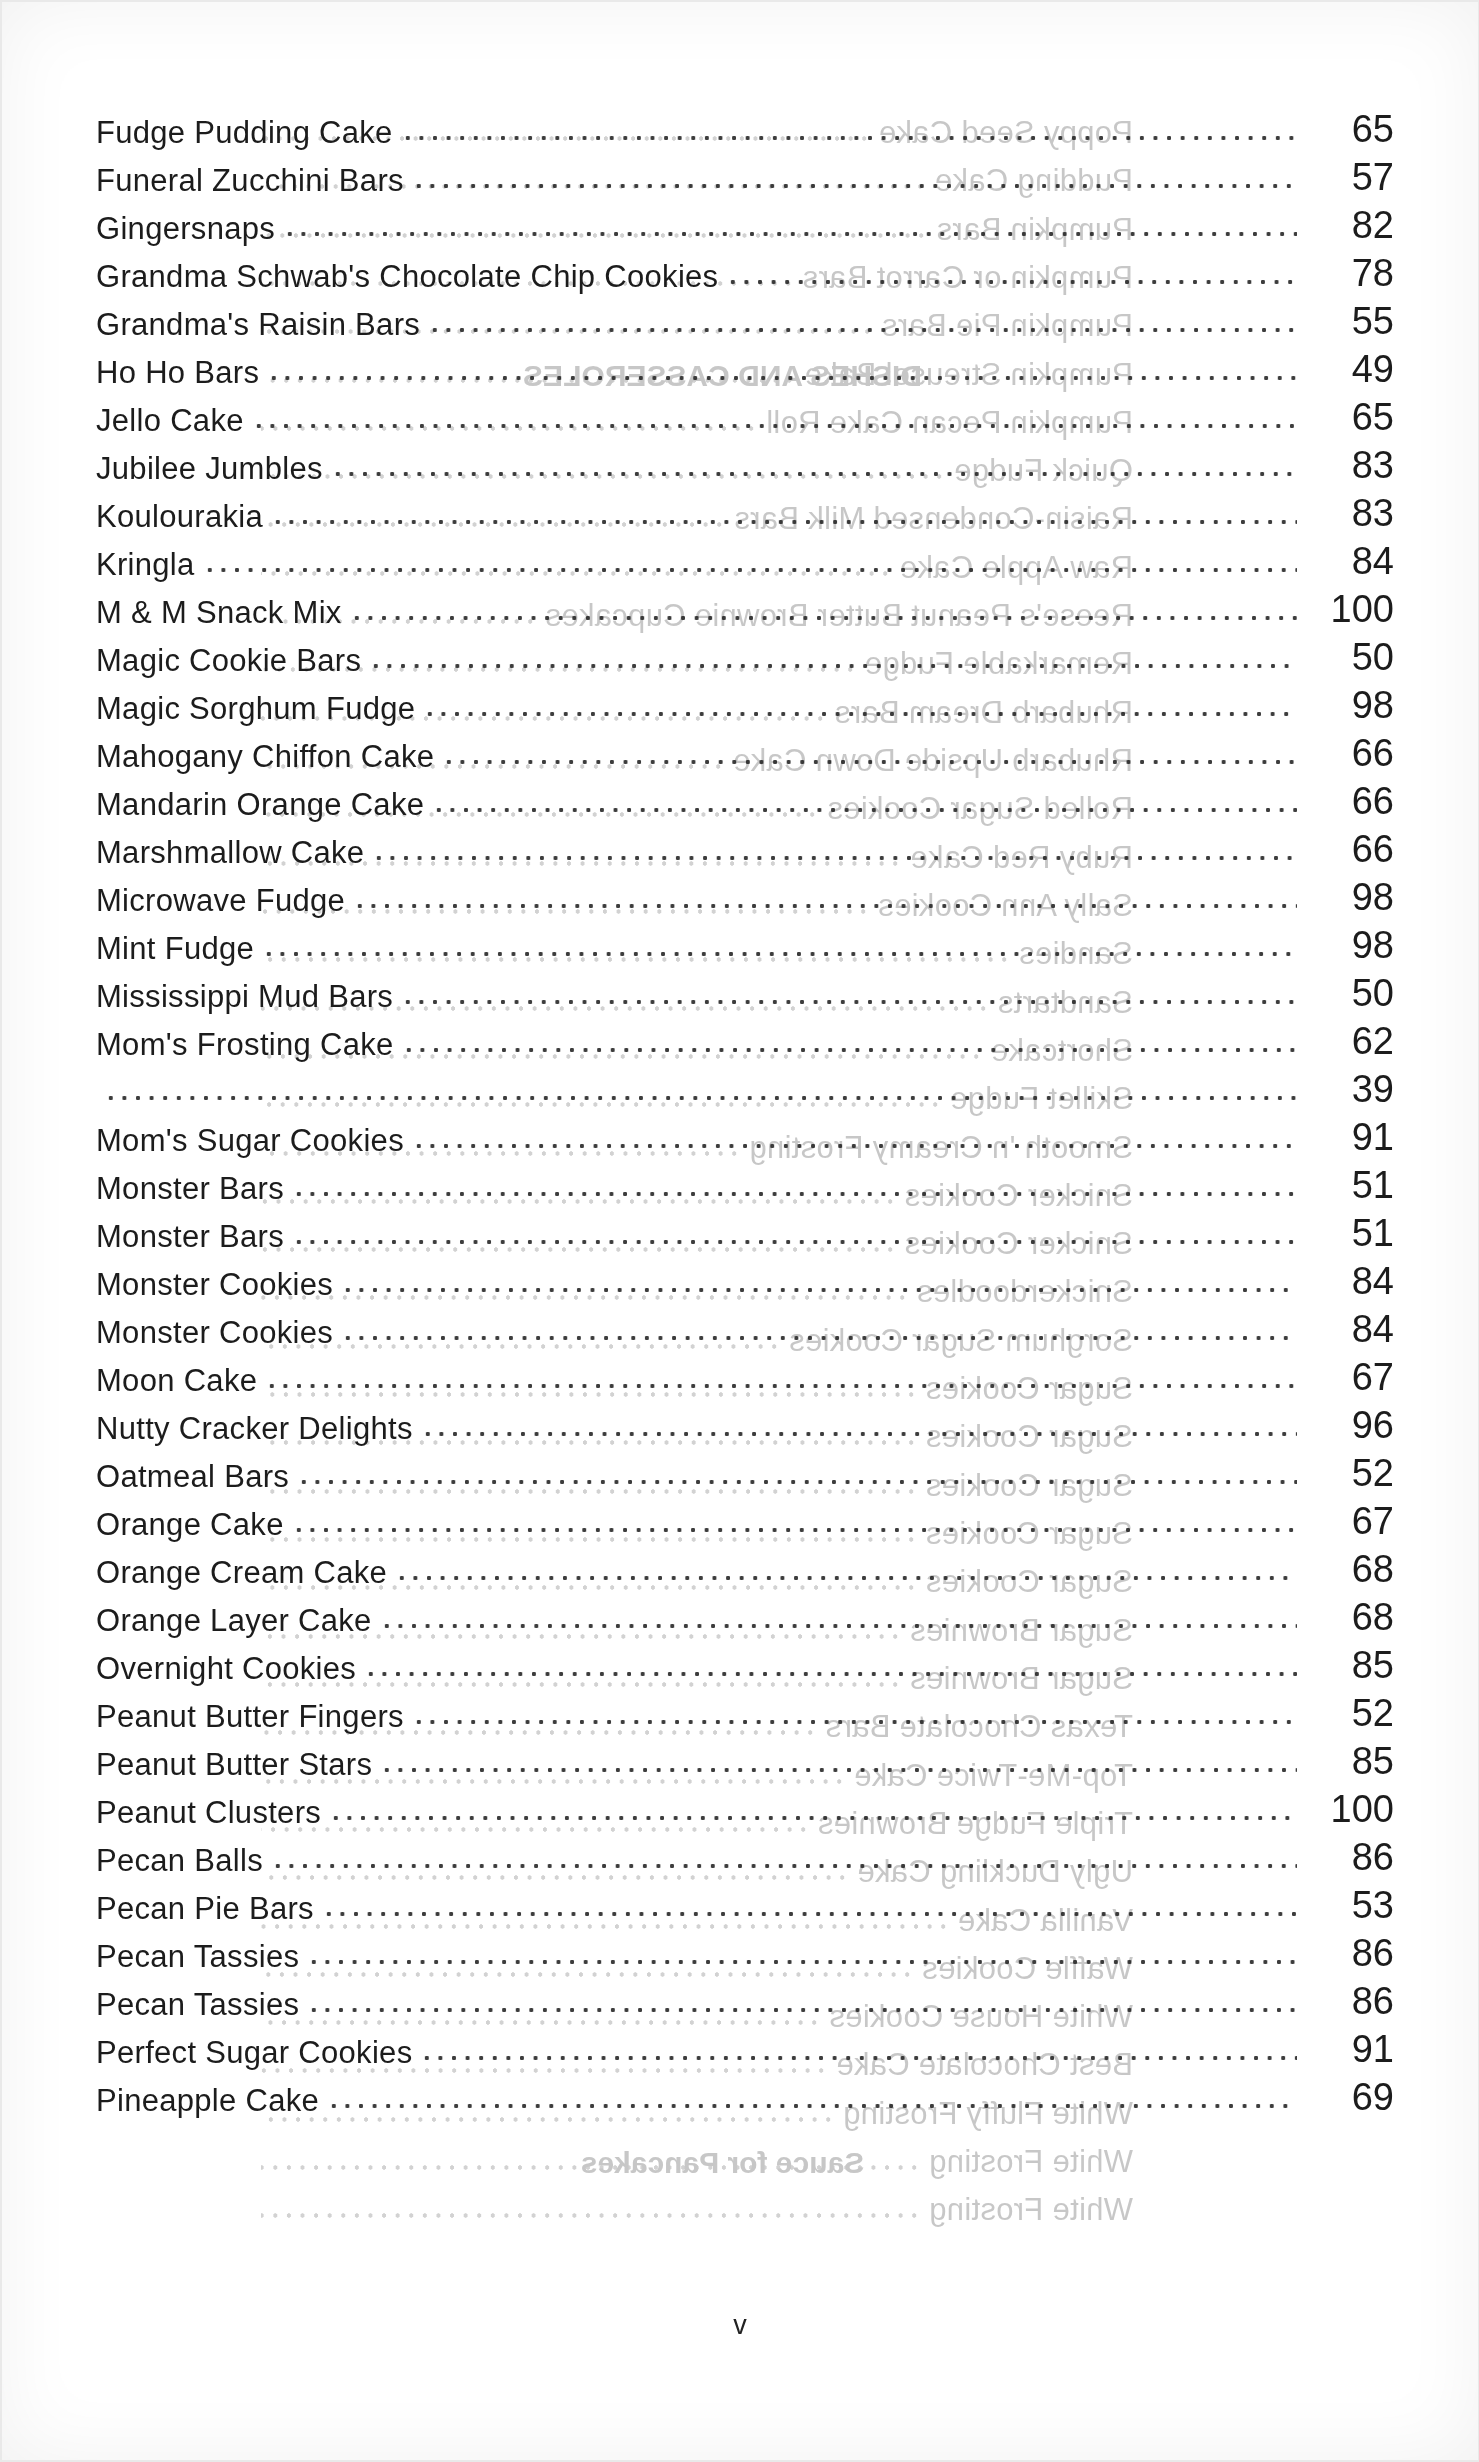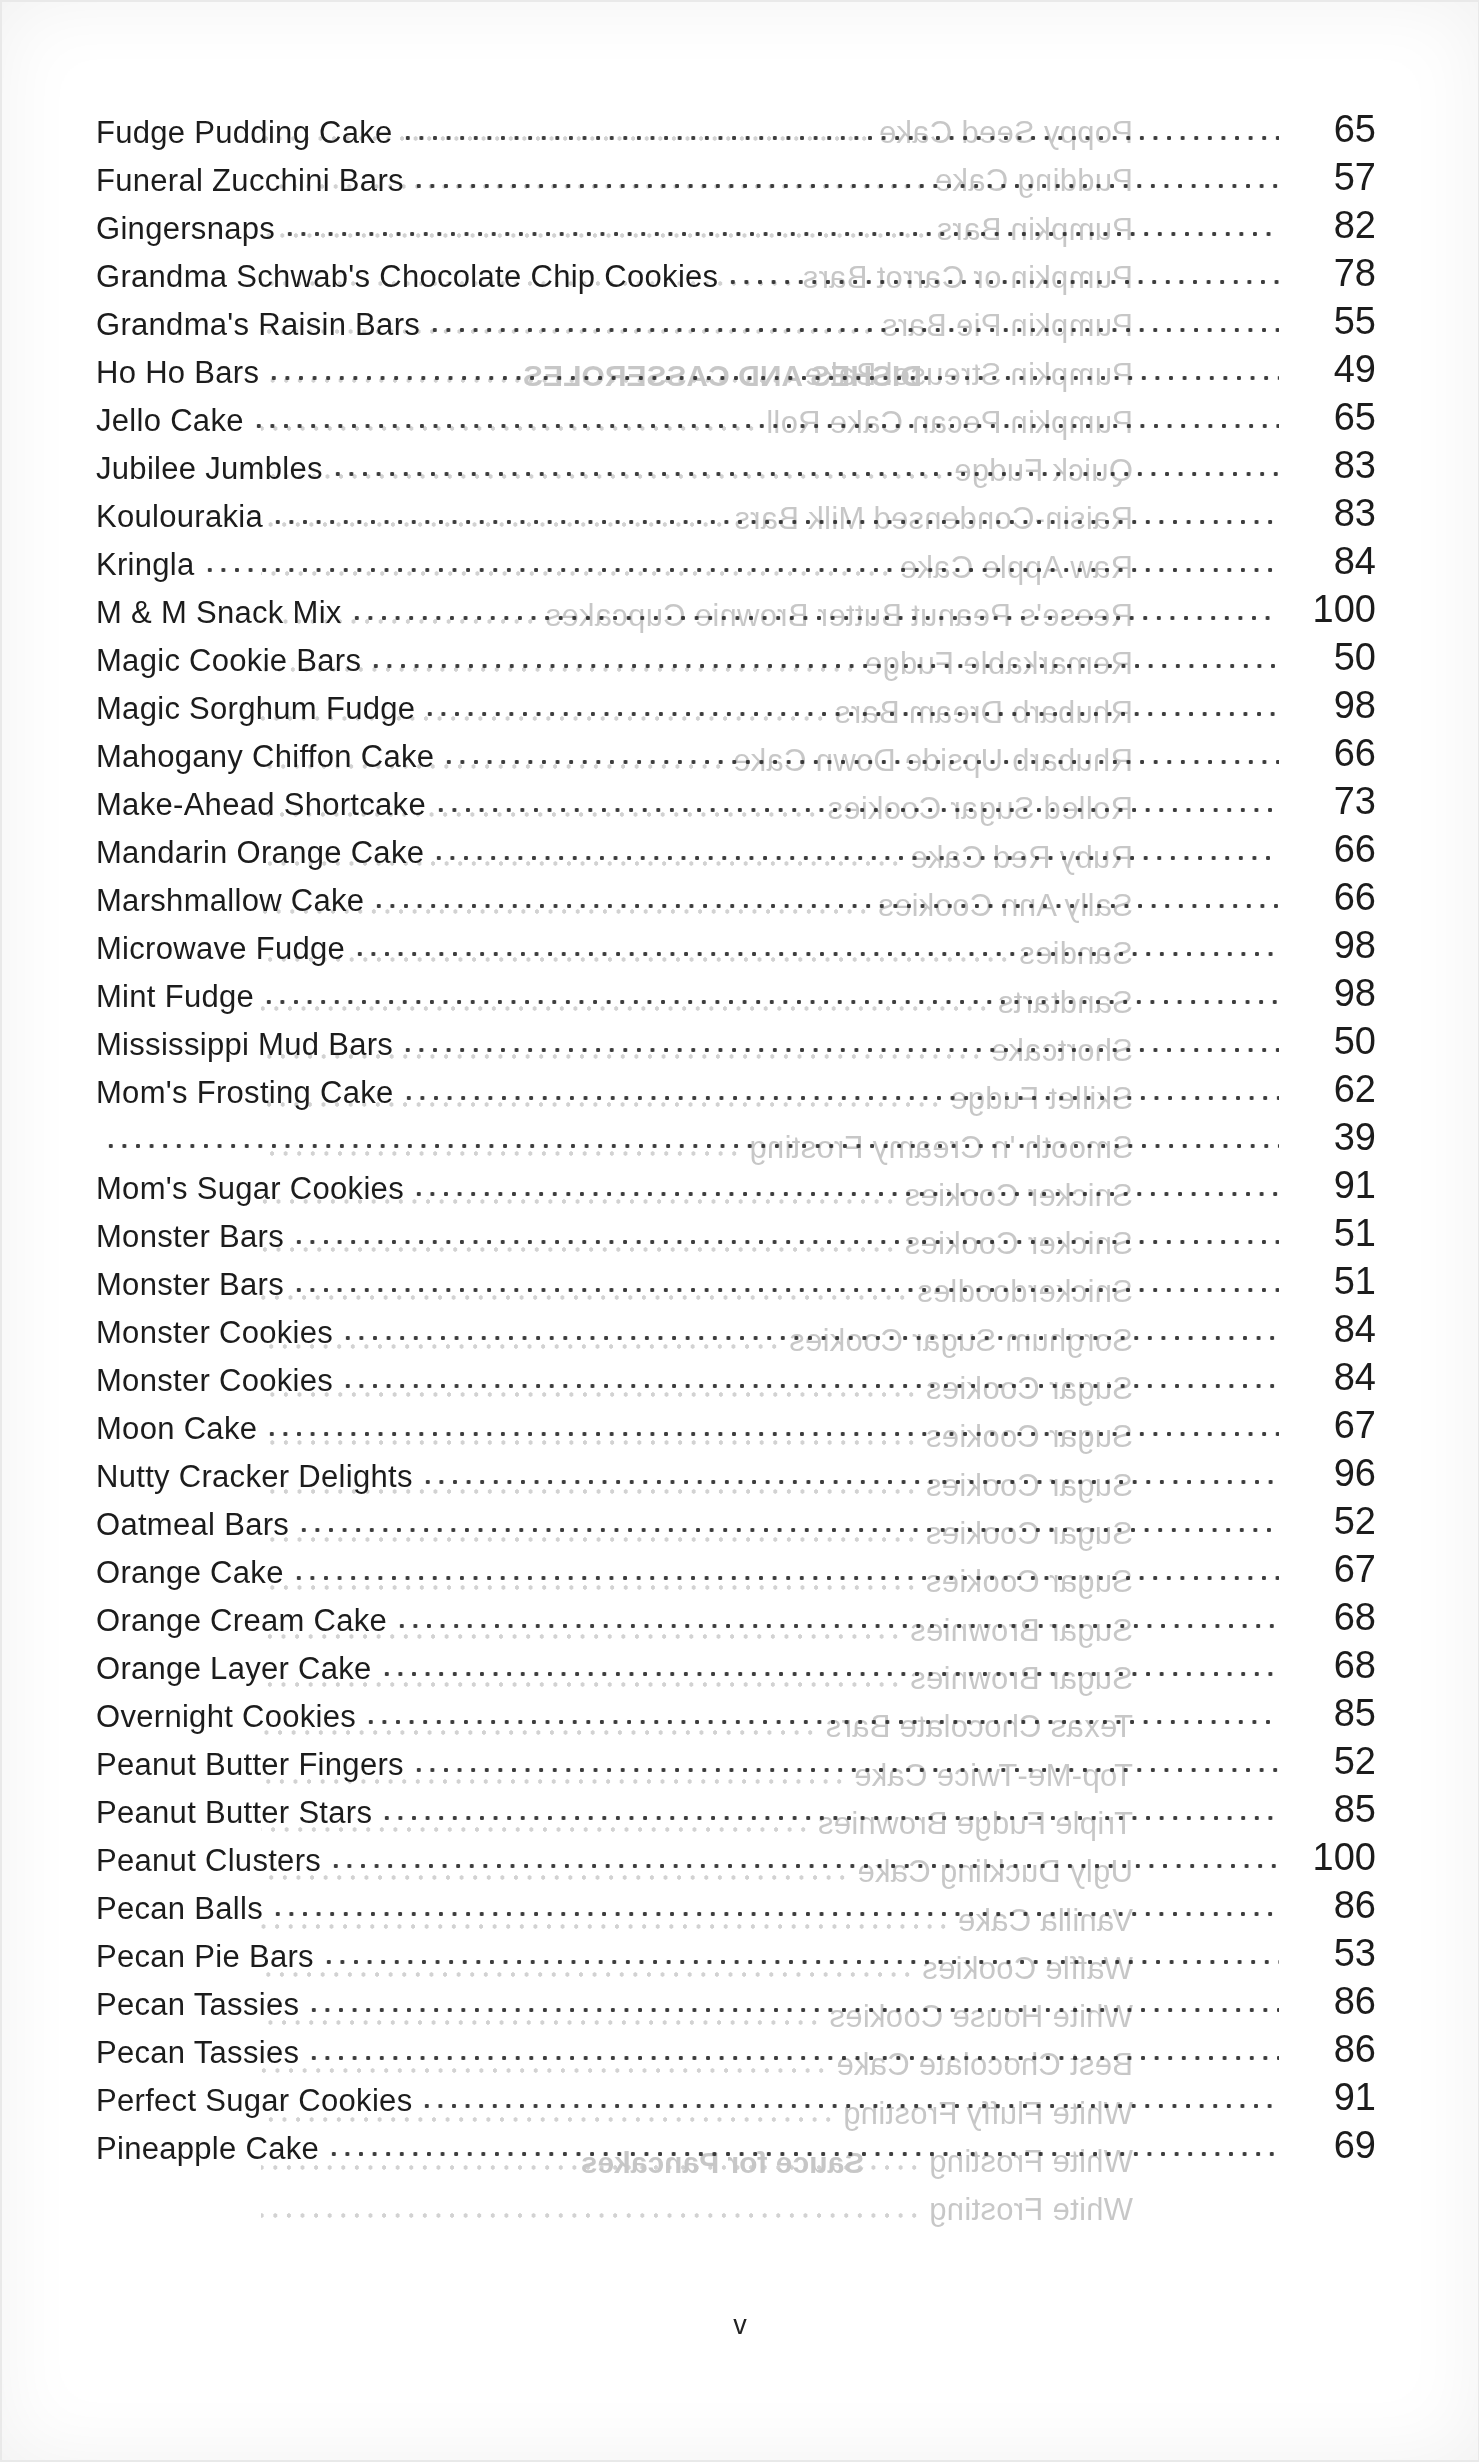--- a/index.html
+++ b/index.html
@@ -11,21 +11,21 @@
     overflow: hidden;
     font-family: "Liberation Sans", sans-serif;
     box-shadow: inset 0 0 0 2px #e9e9e9, inset 0 0 81px rgba(0,0,0,0.06);
   }
 
   
   .entries {
     position: absolute;
     top: 108px;
     left: 96px;
-    right: 104px;
+    right: 86px;
   }
   .entry {
     height: 48px;
     display: flex;
     align-items: flex-end;
     padding-bottom: 5px;
     box-sizing: border-box;
     color: #1c1c1c;
   }
   .entry .title {
@@ -365,25 +365,20 @@
         <span class="title">Magic Sorghum Fudge</span>
         <span class="leader"></span>
         <span class="pagenum">98</span>
       </div>
       <div class="entry">
         <span class="title">Mahogany Chiffon Cake</span>
         <span class="leader"></span>
         <span class="pagenum">66</span>
       </div>
       <div class="entry">
-        <span class="title">Make-Ahead Shortcake</span>
-        <span class="leader"></span>
-        <span class="pagenum">73</span>
-      </div>
-      <div class="entry">
         <span class="title">Mandarin Orange Cake</span>
         <span class="leader"></span>
         <span class="pagenum">66</span>
       </div>
       <div class="entry">
         <span class="title">Marshmallow Cake</span>
         <span class="leader"></span>
         <span class="pagenum">66</span>
       </div>
       <div class="entry">

